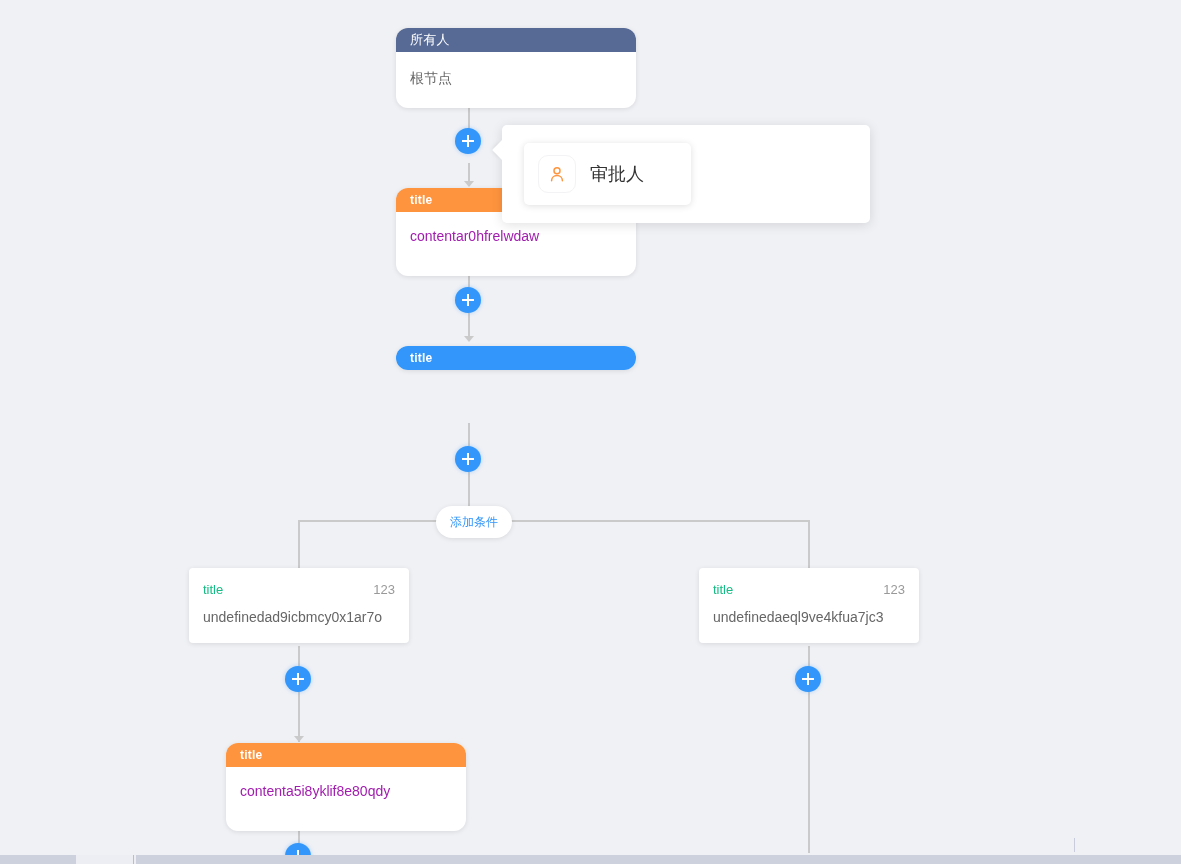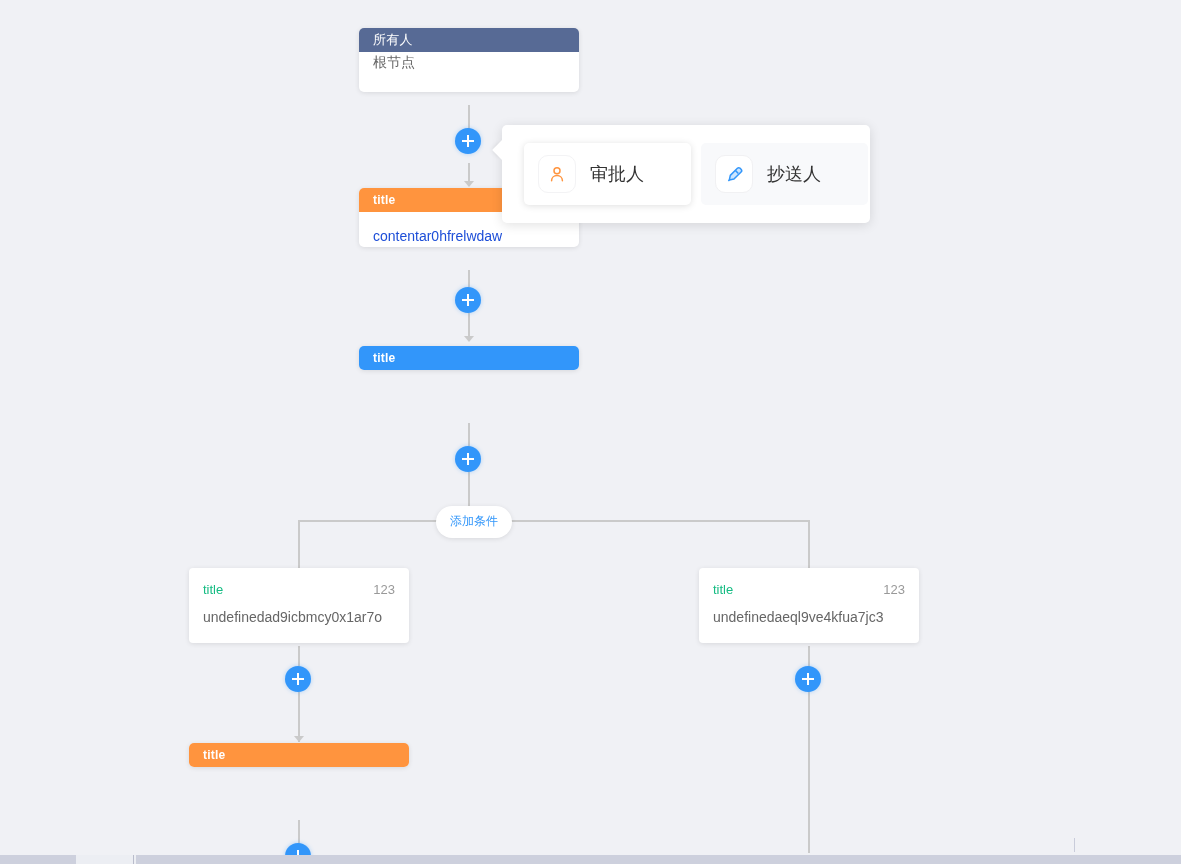--- a/index.html
+++ b/index.html
@@ -33,46 +33,47 @@
     position: absolute;
     width: 0; height: 0;
     border-left: 5px solid transparent;
     border-right: 5px solid transparent;
     border-top: 6px solid #cacaca;
   }
 
   
   .node {
     position: absolute;
-    width: 220px;
-    background: #ffffff;
-    border-radius: 5px;
+    width: 240px;
+    background: #ffffff;
+    border-radius: 12px;
     box-shadow: 0 1px 5px 0 rgba(0,0,0,0.10);
     overflow: hidden;
+    margin-left: 37px;
   }
   .node-header {
     height: 24px;
     line-height: 24px;
     padding: 0 14px;
     font-size: 12px;
     color: #ffffff;
     font-weight: bold;
     letter-spacing: .2px;
   }
   .node-header.root   { background: #576a95; font-weight: normal; font-size: 13px; }
   .node-header.orange { background: #ff943e; }
   .node-header.blue   { background: #3296fa; }
   .node-body {
-    padding: 16px 14px 3px 14px;
+    padding: 16px 14px 32px 14px;
     font-size: 14px;
-    color: #1d4ed8;
+    color: #a21caf;
     white-space: nowrap;
     overflow: hidden;
   }
-  .node.root .node-body { padding: 2px 14px 20px 14px; color: #666; }
+  .node.root .node-body { padding: 18px 14px 20px 14px; color: #666; }
 
   
   .cond-node {
     position: absolute;
     width: 220px;
     background: #ffffff;
     border-radius: 4px;
     box-shadow: 0 1px 5px 0 rgba(0,0,0,0.10);
     padding: 14px 14px 18px 14px;
   }
@@ -256,21 +257,21 @@
   </div>
 
   <div class="plus-btn" style="left:455px; top:287px;"></div>
 
   <div class="node" style="left:359px; top:346px;">
     <div class="node-header blue">title</div>
   </div>
 
   <div class="plus-btn" style="left:455px; top:446px;"></div>
 
-  <div class="add-cond" style="left:436px; top:506px;font-family:Liberation Mono, monospace;">添加条件</div>
+  <div class="add-cond" style="left:436px; top:506px;">添加条件</div>
 
   <div class="cond-node" style="left:189px; top:568px;">
     <div class="cond-top">
       <span class="cond-title">title</span>
       <span class="cond-prio">123</span>
     </div>
     <div class="cond-body">undefinedad9icbmcy0x1ar7o</div>
   </div>
 
   <div class="cond-node" style="left:699px; top:568px;">
@@ -280,48 +281,39 @@
     </div>
     <div class="cond-body">undefinedaeql9ve4kfua7jc3</div>
   </div>
 
   <div class="plus-btn" style="left:285px; top:666px;"></div>
 
   <div class="plus-btn" style="left:795px; top:666px;"></div>
 
   <div class="node" style="left:189px; top:743px;">
     <div class="node-header orange">title</div>
+    <div class="node-body">contenta5i8yklif8e80qdy</div>
   </div>
 
   <div class="plus-btn" style="left:285px; top:843px;"></div>
 
   <div class="popup" style="left:502px; top:125px; width:368px;">
     <div class="popup-tail"></div>
     <div class="popup-grid">
 
       <div class="popup-item active">
         <span class="popup-icon">
           <svg width="20" height="20" viewBox="0 0 24 24" fill="none" stroke="#ff943e" stroke-width="1.8" stroke-linecap="round">
             <circle cx="12" cy="8" r="3.6"></circle>
             <path d="M5.5 20c0-3.6 2.9-6.2 6.5-6.2s6.5 2.6 6.5 6.2"></path>
           </svg>
         </span>
         <span class="popup-label">审批人</span>
       </div>
 
-      <div class="popup-item">
-        <span class="popup-icon">
-          <svg width="21" height="21" viewBox="0 0 24 24" fill="none" stroke="#3296fa" stroke-width="1.7" stroke-linejoin="round">
-            <path d="M18.2 4.6l1.3 1.3c.9.9.9 2.3 0 3.2l-8.1 8.1-5.3 1.1 1.1-5.3 8.1-8.1c.8-.8 2.1-.8 2.9-.3z" fill="#3296fa" fill-opacity="0.25"></path>
-            <path d="M6.1 18.3l-1.1 1.1"></path>
-            <path d="M13.2 7.6l3.2 3.2"></path>
-          </svg>
-        </span>
-        <span class="popup-label">抄送人</span>
-      </div>
 
 
 
     </div>
   </div>
 
   <div class="vscroll-tick"></div>
   <div class="hscroll-gutter">
     <div class="hscroll-left-a"></div>
     <div class="hscroll-divider"></div>

